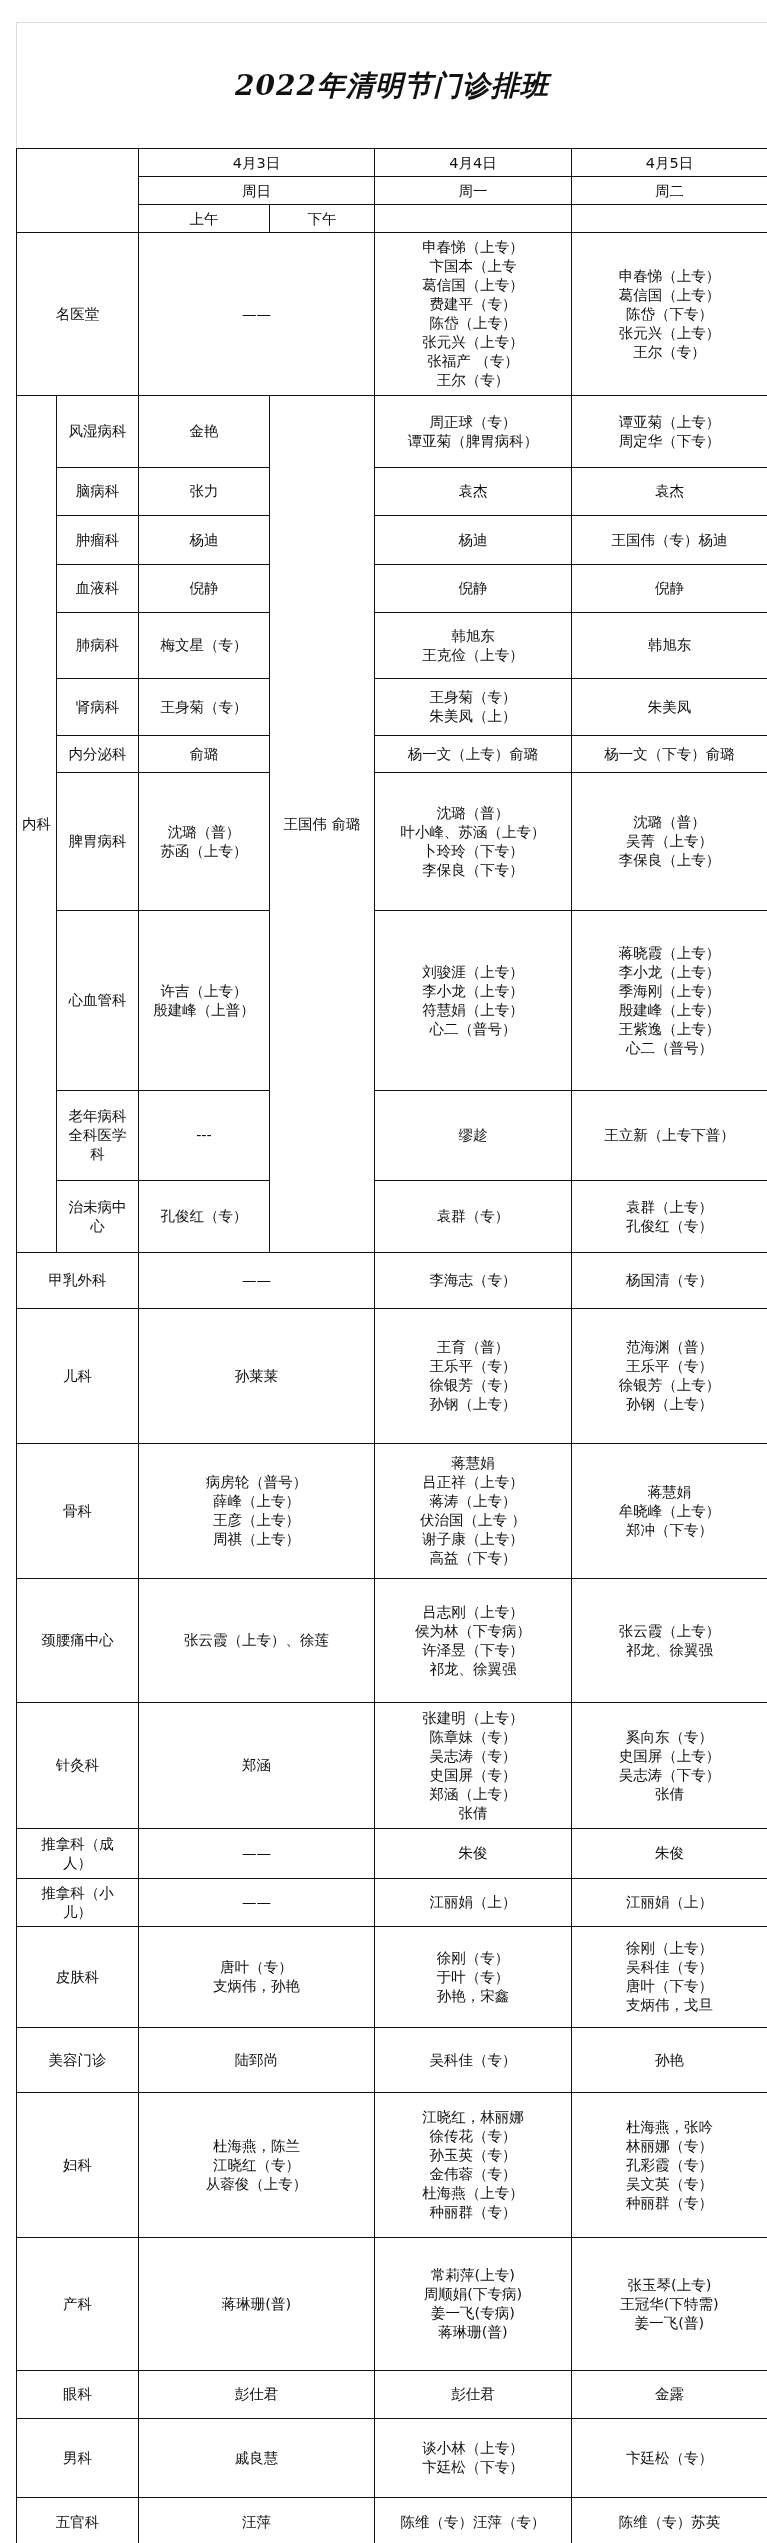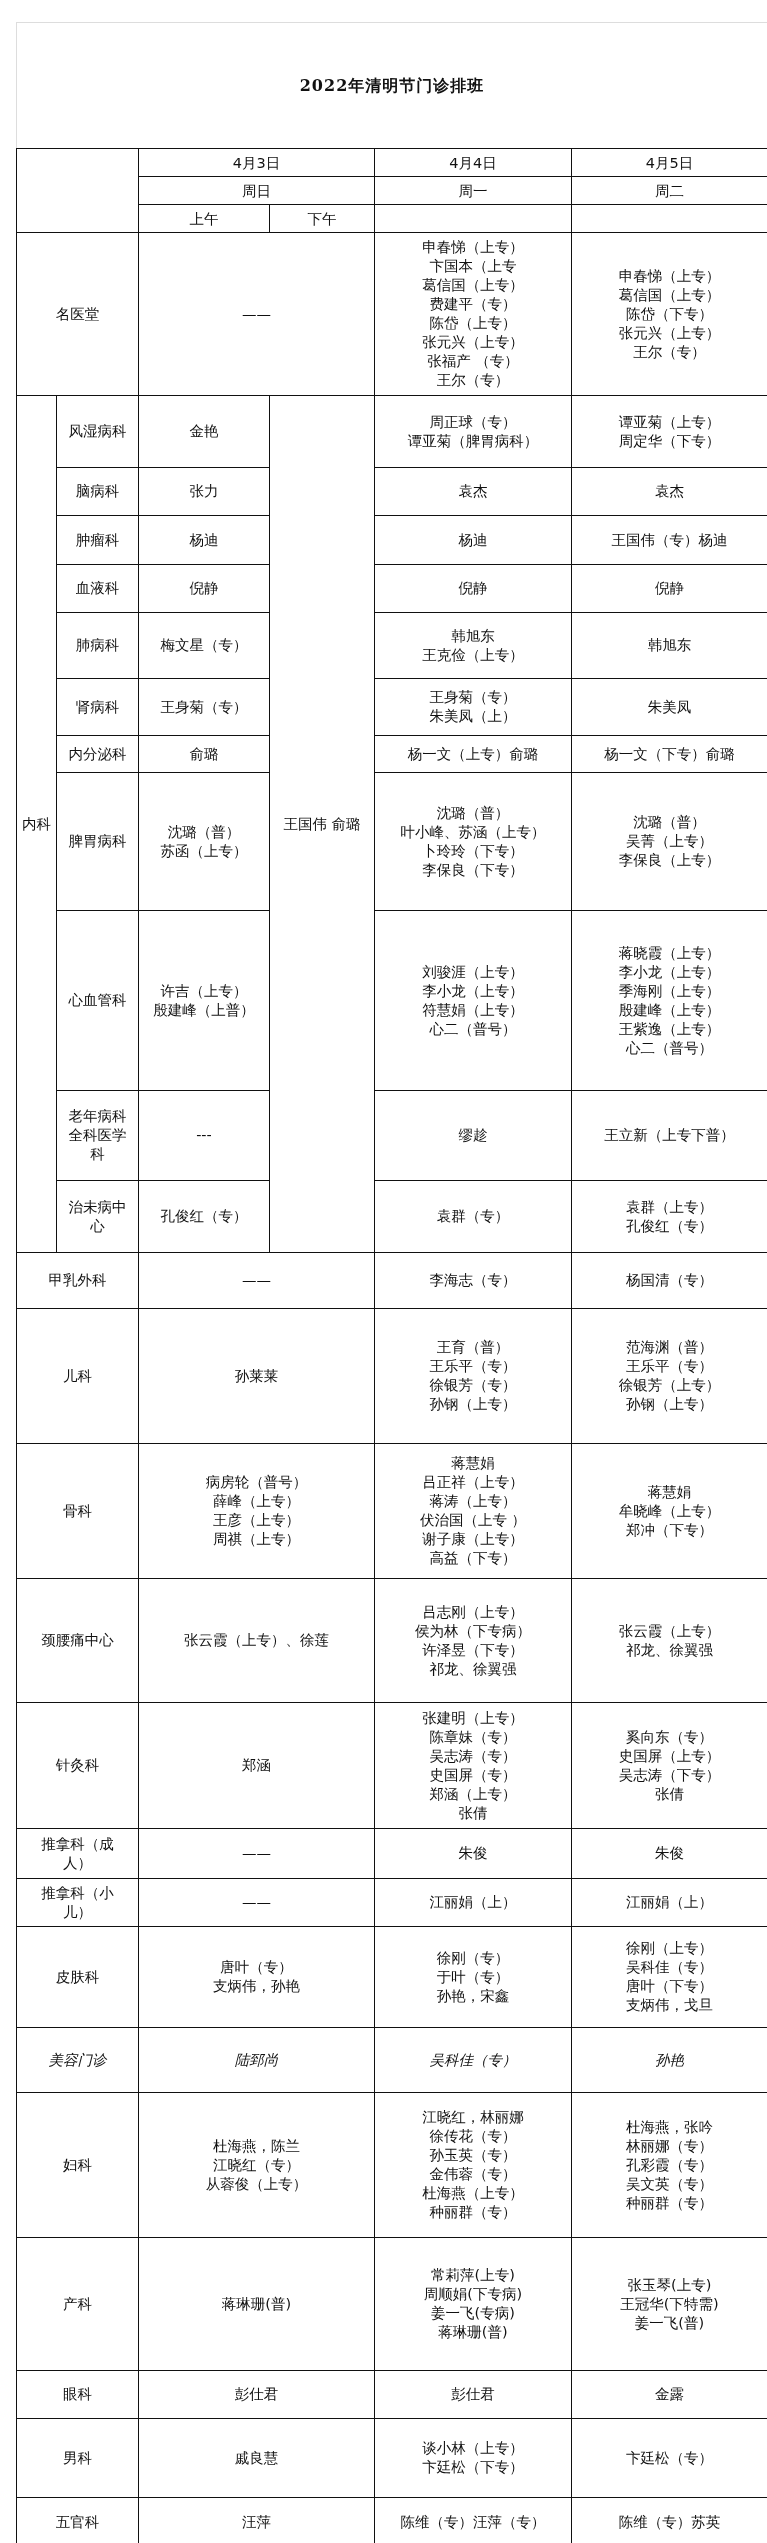--- a/index.html
+++ b/index.html
@@ -1,18 +1,18 @@
 <!DOCTYPE html>
 <html><head>
 <meta charset="utf-8">
 <style>
   html,body{margin:0;padding:0;background:#fff;}
   body{width:767px;height:2543px;position:relative;font-family:"DejaVu Sans","Liberation Sans",sans-serif;color:#111;}
   .sheet{position:absolute;left:16px;top:22px;width:750px;border:1px solid #ddd;border-bottom:none;}
-  .title{height:126px;display:flex;align-items:center;justify-content:center;font-family:"DejaVu Serif","Liberation Serif",serif;font-size:16px;font-weight:bold;letter-spacing:1px;}
+  .title{height:126px;display:flex;align-items:center;justify-content:center;font-family:"DejaVu Serif","Liberation Serif",serif;font-size:28px;font-weight:bold;letter-spacing:1px;font-style:italic;}
   table{position:absolute;left:16px;top:148px;width:751px;border-collapse:collapse;table-layout:fixed;font-size:14.5px;line-height:19px;}
   td{border:1.5px solid #111;text-align:center;vertical-align:middle;padding:0 2px;white-space:pre-line;overflow:hidden;}
   .hdr td{height:27px;line-height:16px;}
 </style>
 </head>
 <body>
 
 <div class="sheet">
   <div class="title">2022年清明节门诊排班</div>
 </div>
@@ -229,21 +229,21 @@
         <td colspan="2">唐叶（专）
 支炳伟，孙艳</td>
         <td>徐刚（专）
 于叶（专）
 孙艳，宋鑫</td>
         <td>徐刚（上专）
 吴科佳（专）
 唐叶（下专）
 支炳伟，戈旦</td>
       </tr>
-      <tr style="height: 65px; font-style: italic;">
+      <tr style="height: 65px;">
         <td colspan="2">美容门诊</td>
         <td colspan="2">陆郅尚</td>
         <td>吴科佳（专）</td>
         <td>孙艳</td>
       </tr>
       <tr style="height: 145px;">
         <td colspan="2">妇科</td>
         <td colspan="2">杜海燕，陈兰
 江晓红（专）
 从蓉俊（上专）</td>

